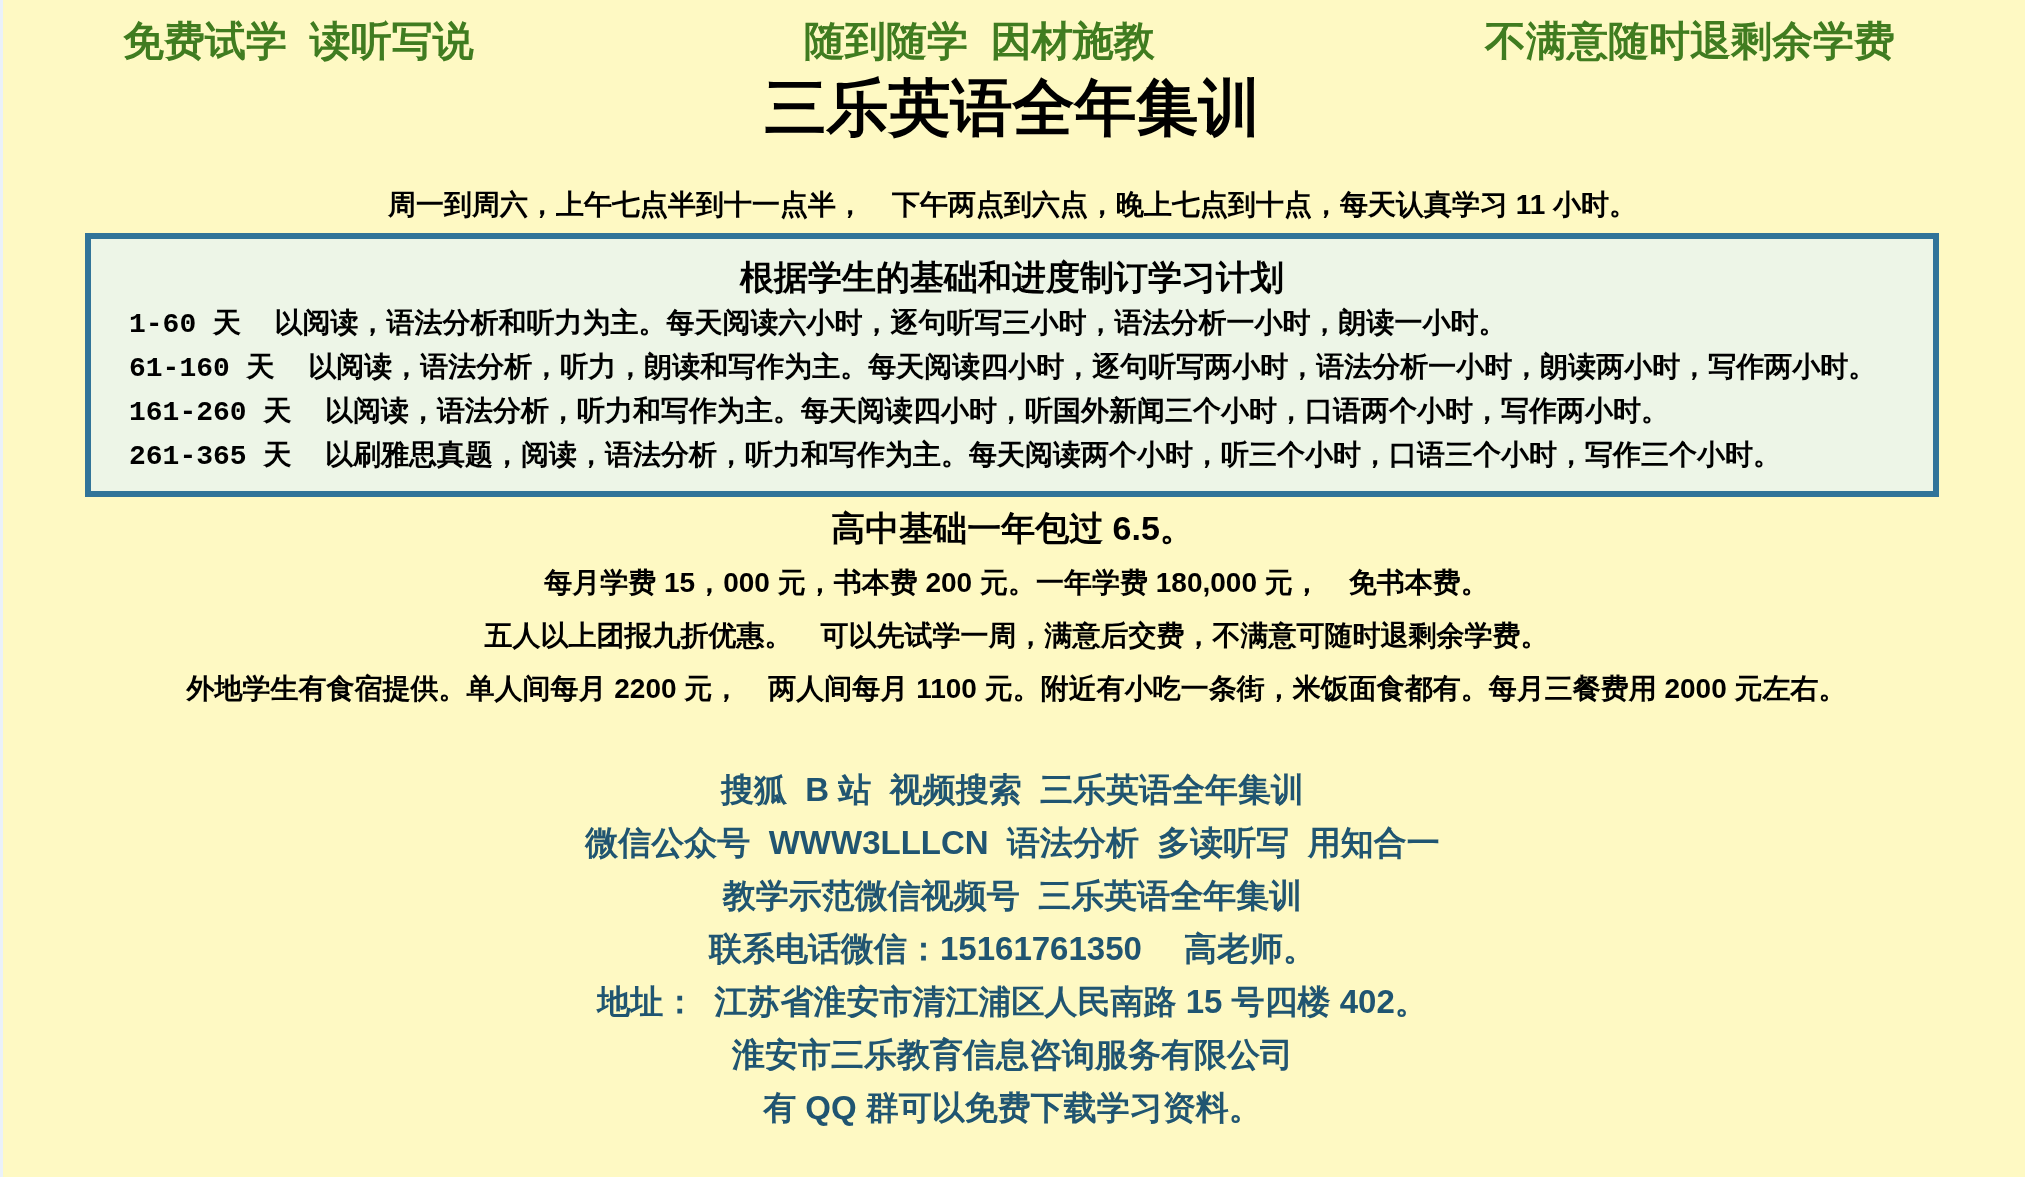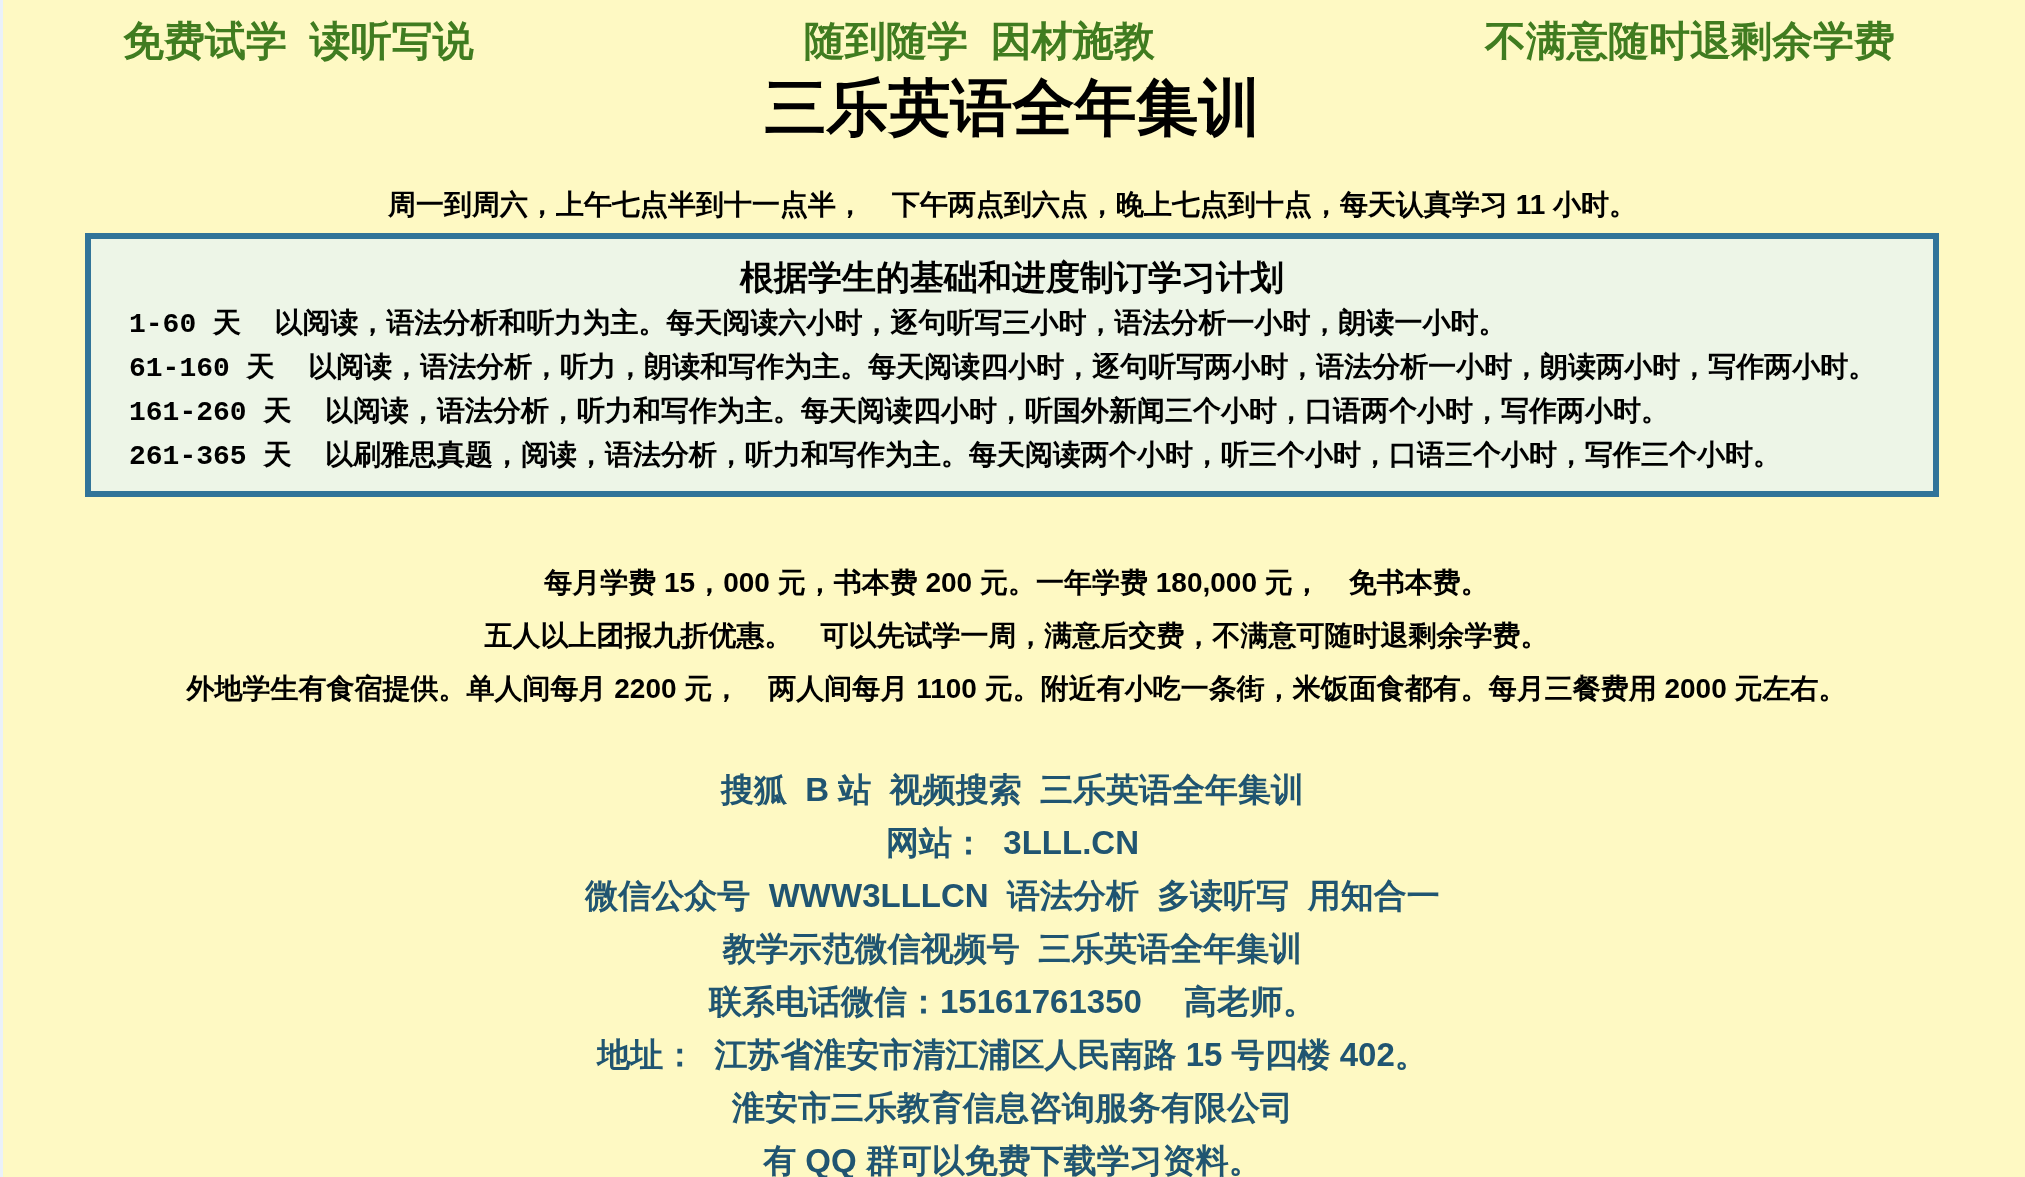--- a/index.html
+++ b/index.html
@@ -133,30 +133,30 @@
   <div class="plan-box">
     <div class="plan-heading txt">根据学生的基础和进度制订学习计划</div>
     <div class="plan-items">
       <div class="plan-item txt">1-60 天  以阅读，语法分析和听力为主。每天阅读六小时，逐句听写三小时，语法分析一小时，朗读一小时。</div>
       <div class="plan-item txt">61-160 天  以阅读，语法分析，听力，朗读和写作为主。每天阅读四小时，逐句听写两小时，语法分析一小时，朗读两小时，写作两小时。</div>
       <div class="plan-item txt">161-260 天  以阅读，语法分析，听力和写作为主。每天阅读四小时，听国外新闻三个小时，口语两个小时，写作两小时。</div>
       <div class="plan-item txt">261-365 天  以刷雅思真题，阅读，语法分析，听力和写作为主。每天阅读两个小时，听三个小时，口语三个小时，写作三个小时。</div>
     </div>
   </div>
 
+  <div class="guarantee txt">高中基础一年包过 6.5。</div>
 
   <div class="offer-lines">
     <div class="offer-line txt">每月学费 15，000 元，书本费 200 元。一年学费 180,000 元，　免书本费。</div>
     <div class="offer-line txt">五人以上团报九折优惠。　可以先试学一周，满意后交费，不满意可随时退剩余学费。</div>
     <div class="offer-line txt">外地学生有食宿提供。单人间每月 2200 元，　两人间每月 1100 元。附近有小吃一条街，米饭面食都有。每月三餐费用 2000 元左右。</div>
   </div>
 
   <div class="contact-lines">
     <div class="contact-line txt">搜狐  B 站  视频搜索  三乐英语全年集训</div>
-    <div class="contact-line txt">网站：  3LLL.CN</div>
     <div class="contact-line txt">微信公众号  WWW3LLLCN  语法分析  多读听写  用知合一</div>
     <div class="contact-line txt">教学示范微信视频号  三乐英语全年集训</div>
     <div class="contact-line txt">联系电话微信：15161761350　 高老师。</div>
     <div class="contact-line txt">地址：  江苏省淮安市清江浦区人民南路 15 号四楼 402。</div>
     <div class="contact-line txt">淮安市三乐教育信息咨询服务有限公司</div>
     <div class="contact-line txt">有 QQ 群可以免费下载学习资料。</div>
   </div>
 
 </div>
 

